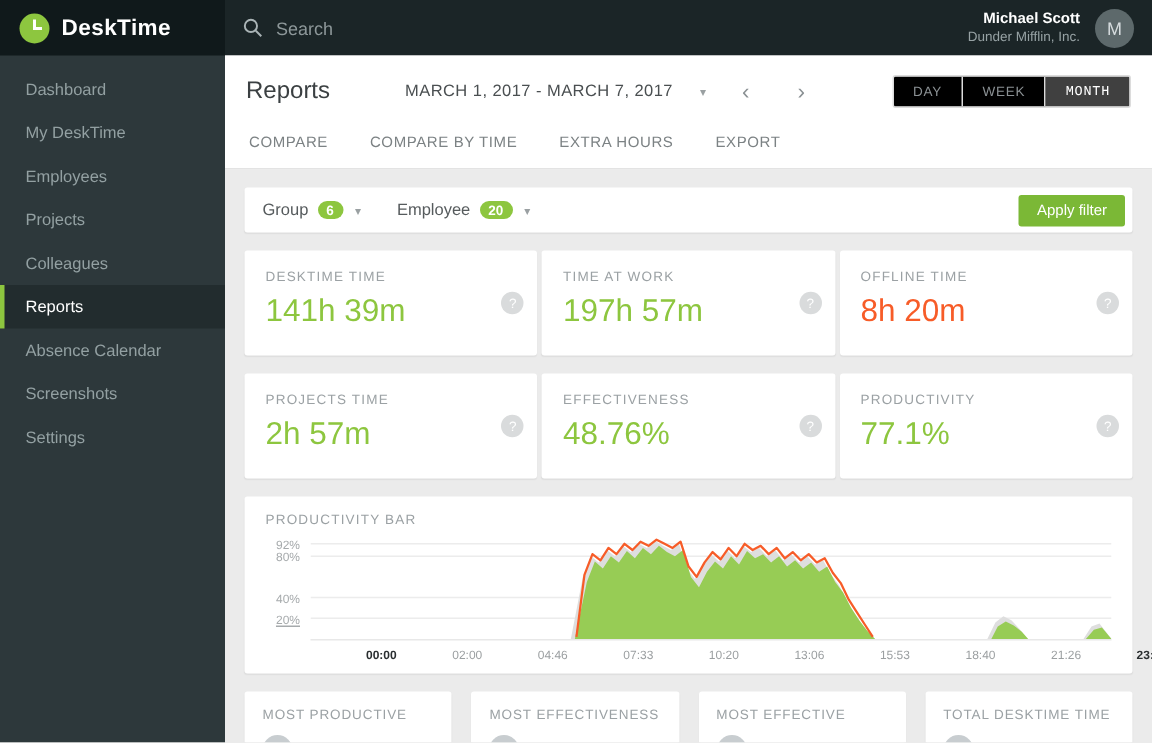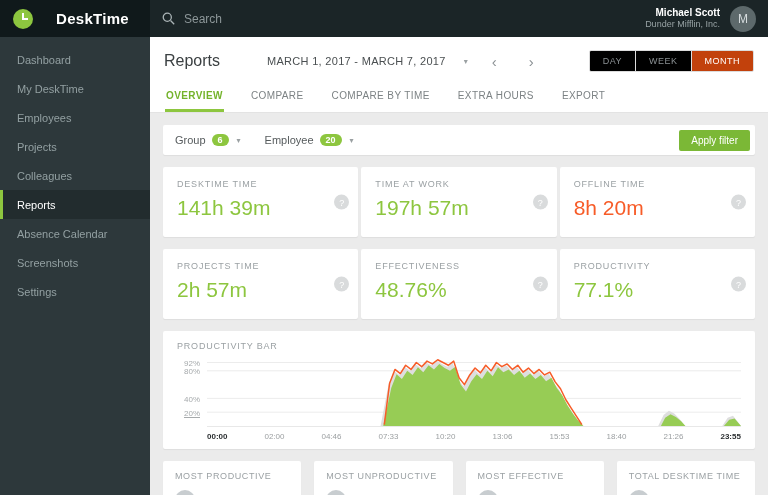--- a/index.html
+++ b/index.html
@@ -2,21 +2,21 @@
 <html><head>
 <meta charset="utf-8">
 <style>
   * { margin:0; padding:0; box-sizing:border-box; }
   html,body { width:768px; height:495px; overflow:hidden; background:#ebebeb;
     font-family:"Liberation Sans", sans-serif; }
   .app { display:flex; width:768px; height:495px; }
 
   
   .sidebar { width:150px; flex-shrink:0; background:#2d383b; display:flex; flex-direction:column; }
-  .logo { height:37px; background:#10191b; display:flex; align-items:center; padding:0 13px; gap:23px; flex-shrink:0; cursor:pointer; }
+  .logo { height:37px; background:#10191b; display:flex; align-items:center; padding:0 13px; gap:8px; flex-shrink:0; cursor:pointer; }
   .logo-circle { width:20px; height:20px; border-radius:50%; background:#8dc63f; position:relative; flex-shrink:0; }
   .logo-circle::before { content:''; position:absolute; left:9px; top:4px; width:2px; height:7px; background:#fff; }
   .logo-circle::after  { content:''; position:absolute; left:9px; top:9px; width:6px; height:2px; background:#fff; }
   .logo-text { color:#fff; font-size:15px; font-weight:bold; letter-spacing:.3px; }
   .menu { padding-top:8px; }
   .menu-item { height:29px; display:flex; align-items:center; padding:0 14px; color:#93a0a2; font-size:11px; cursor:pointer; border-left:3px solid transparent; }
   .menu-item.active { background:#222c2e; color:#ffffff; border-left-color:#8dc63f; }
 
   
   .main { flex:1; min-width:0; display:flex; flex-direction:column; }
@@ -34,21 +34,21 @@
   .page-header { background:#fff; flex-shrink:0; }
   .header-row { display:flex; align-items:center; padding:13px 14px 7px; }
   .page-title { font-size:16px; color:#3b4042; font-weight:normal; }
   .date-nav { flex:1; display:flex; align-items:center; justify-content:center; gap:16px; }
   .date-text { font-size:11px; color:#4a4f51; letter-spacing:.3px; cursor:pointer; }
   .caret { font-size:8px; color:#9aa0a2; margin-left:2px; }
   .nav-arrow { font-size:15px; color:#8b9194; padding:0 8px; cursor:pointer; line-height:1; }
   .period-group { display:flex; border:1px solid #dcdcdc; border-radius:2px; overflow:hidden; }
   .period-btn { font-size:9px; letter-spacing:.5px; color:#8b9194; background:#000000; padding:5px 13px; cursor:pointer; border-right:1px solid #dcdcdc; }
   .period-btn:last-child { border-right:none; }
-  .period-btn.active { background:#c2410c; color:#fff; }
+  .period-btn.active { background:#404040; color:#fff;font-family:Liberation Mono, monospace; }
   .tabs-row { display:flex; gap:26px; padding:0 15px; border-bottom:1px solid #e3e3e3; }
   .tab { font-size:10px; letter-spacing:.4px; color:#7c8284; padding:11px 1px 8px; border-bottom:3px solid transparent; cursor:pointer; }
   .tab.active { color:#74b32b; border-bottom-color:#8dc63f; font-weight:bold; }
 
   
   .body-area { flex:1; padding:12px 13px; display:flex; flex-direction:column; gap:12px; overflow:hidden; }
   .card { background:#fff; border-radius:2px; box-shadow:0 1px 1px rgba(0,0,0,.06); }
 
   .filter-bar { height:30px; display:flex; align-items:center; padding:0 5px 0 12px; flex-shrink:0; }
   .filter-item { display:flex; align-items:center; gap:6px; font-size:11px; color:#565b5d; margin-right:24px; cursor:pointer; }
@@ -64,21 +64,21 @@
   .help-icon { position:absolute; right:9px; top:50%; transform:translateY(-50%); width:15px; height:15px; border-radius:50%; background:#d9dbdc; color:#fff; font-size:9px; display:flex; align-items:center; justify-content:center; cursor:pointer; }
 
   .chart-card { padding:10px 14px 8px; flex-shrink:0; }
   .chart-title { font-size:9px; color:#9ba1a4; letter-spacing:.8px; margin-bottom:6px; }
   .chart-flex { display:flex; }
   .y-axis { width:30px; position:relative; height:70px; flex-shrink:0; }
   .y-tick { position:absolute; right:7px; font-size:8px; color:#a6aaac; }
   .plot { flex:1; height:70px; position:relative; border-bottom:1px solid #e8e8e8; }
   .plot svg { position:absolute; left:0; top:0; width:100%; height:100%; }
   .x-axis { display:flex; justify-content:space-between; margin-left:30px; margin-top:5px; }
-  .x-tick { font-size:8px; color:#9b9fa1; }
+  .x-tick { font-size:8px; color:#9b9fa1;margin-left:37px; }
   .x-tick.strong { color:#2b2f31; font-weight:bold; }
 
   .leaders-grid { display:grid; grid-template-columns:repeat(4,1fr); gap:13px; flex-shrink:0; }
   .leader-card { padding:10px 12px; height:62px; }
   .leader-label { font-size:9px; color:#9ba1a4; letter-spacing:.6px; margin-bottom:9px; white-space:nowrap; }
   .leader-row { display:flex; align-items:center; gap:8px; }
   .leader-avatar { width:20px; height:20px; border-radius:50%; background:#c8cdd0; color:#fff; font-size:10px; display:flex; align-items:center; justify-content:center; flex-shrink:0; }
   .leader-name { font-size:11px; color:#3e4446; cursor:pointer; white-space:nowrap; }
 </style>
 </head>
@@ -150,21 +150,20 @@
           <span class="nav-arrow">‹</span>
           <span class="nav-arrow">›</span>
         </div>
         <div class="period-group">
           <div class="period-btn">DAY</div>
           <div class="period-btn">WEEK</div>
           <div class="period-btn active">MONTH</div>
         </div>
       </div>
       <div class="tabs-row">
-        <div class="tab active">OVERVIEW</div>
         <div class="tab">COMPARE</div>
         <div class="tab">COMPARE BY TIME</div>
         <div class="tab">EXTRA HOURS</div>
         <div class="tab">EXPORT</div>
       </div>
     </div>
 
     <div class="body-area">
 
       <div class="card filter-bar">
@@ -254,21 +253,21 @@
 
       <div class="leaders-grid">
         <div class="card leader-card">
           <div class="leader-label">MOST PRODUCTIVE</div>
           <div class="leader-row">
             <div class="leader-avatar">D</div>
             <div class="leader-name">Darryl Philbin</div>
           </div>
         </div>
         <div class="card leader-card">
-          <div class="leader-label">MOST UNPRODUCTIVE</div>
+          <div class="leader-label">MOST EFFECTIVENESS</div>
           <div class="leader-row">
             <div class="leader-avatar">M</div>
             <div class="leader-name">Meredith Palmer</div>
           </div>
         </div>
         <div class="card leader-card">
           <div class="leader-label">MOST EFFECTIVE</div>
           <div class="leader-row">
             <div class="leader-avatar">D</div>
             <div class="leader-name">Darryl Philbin</div>

